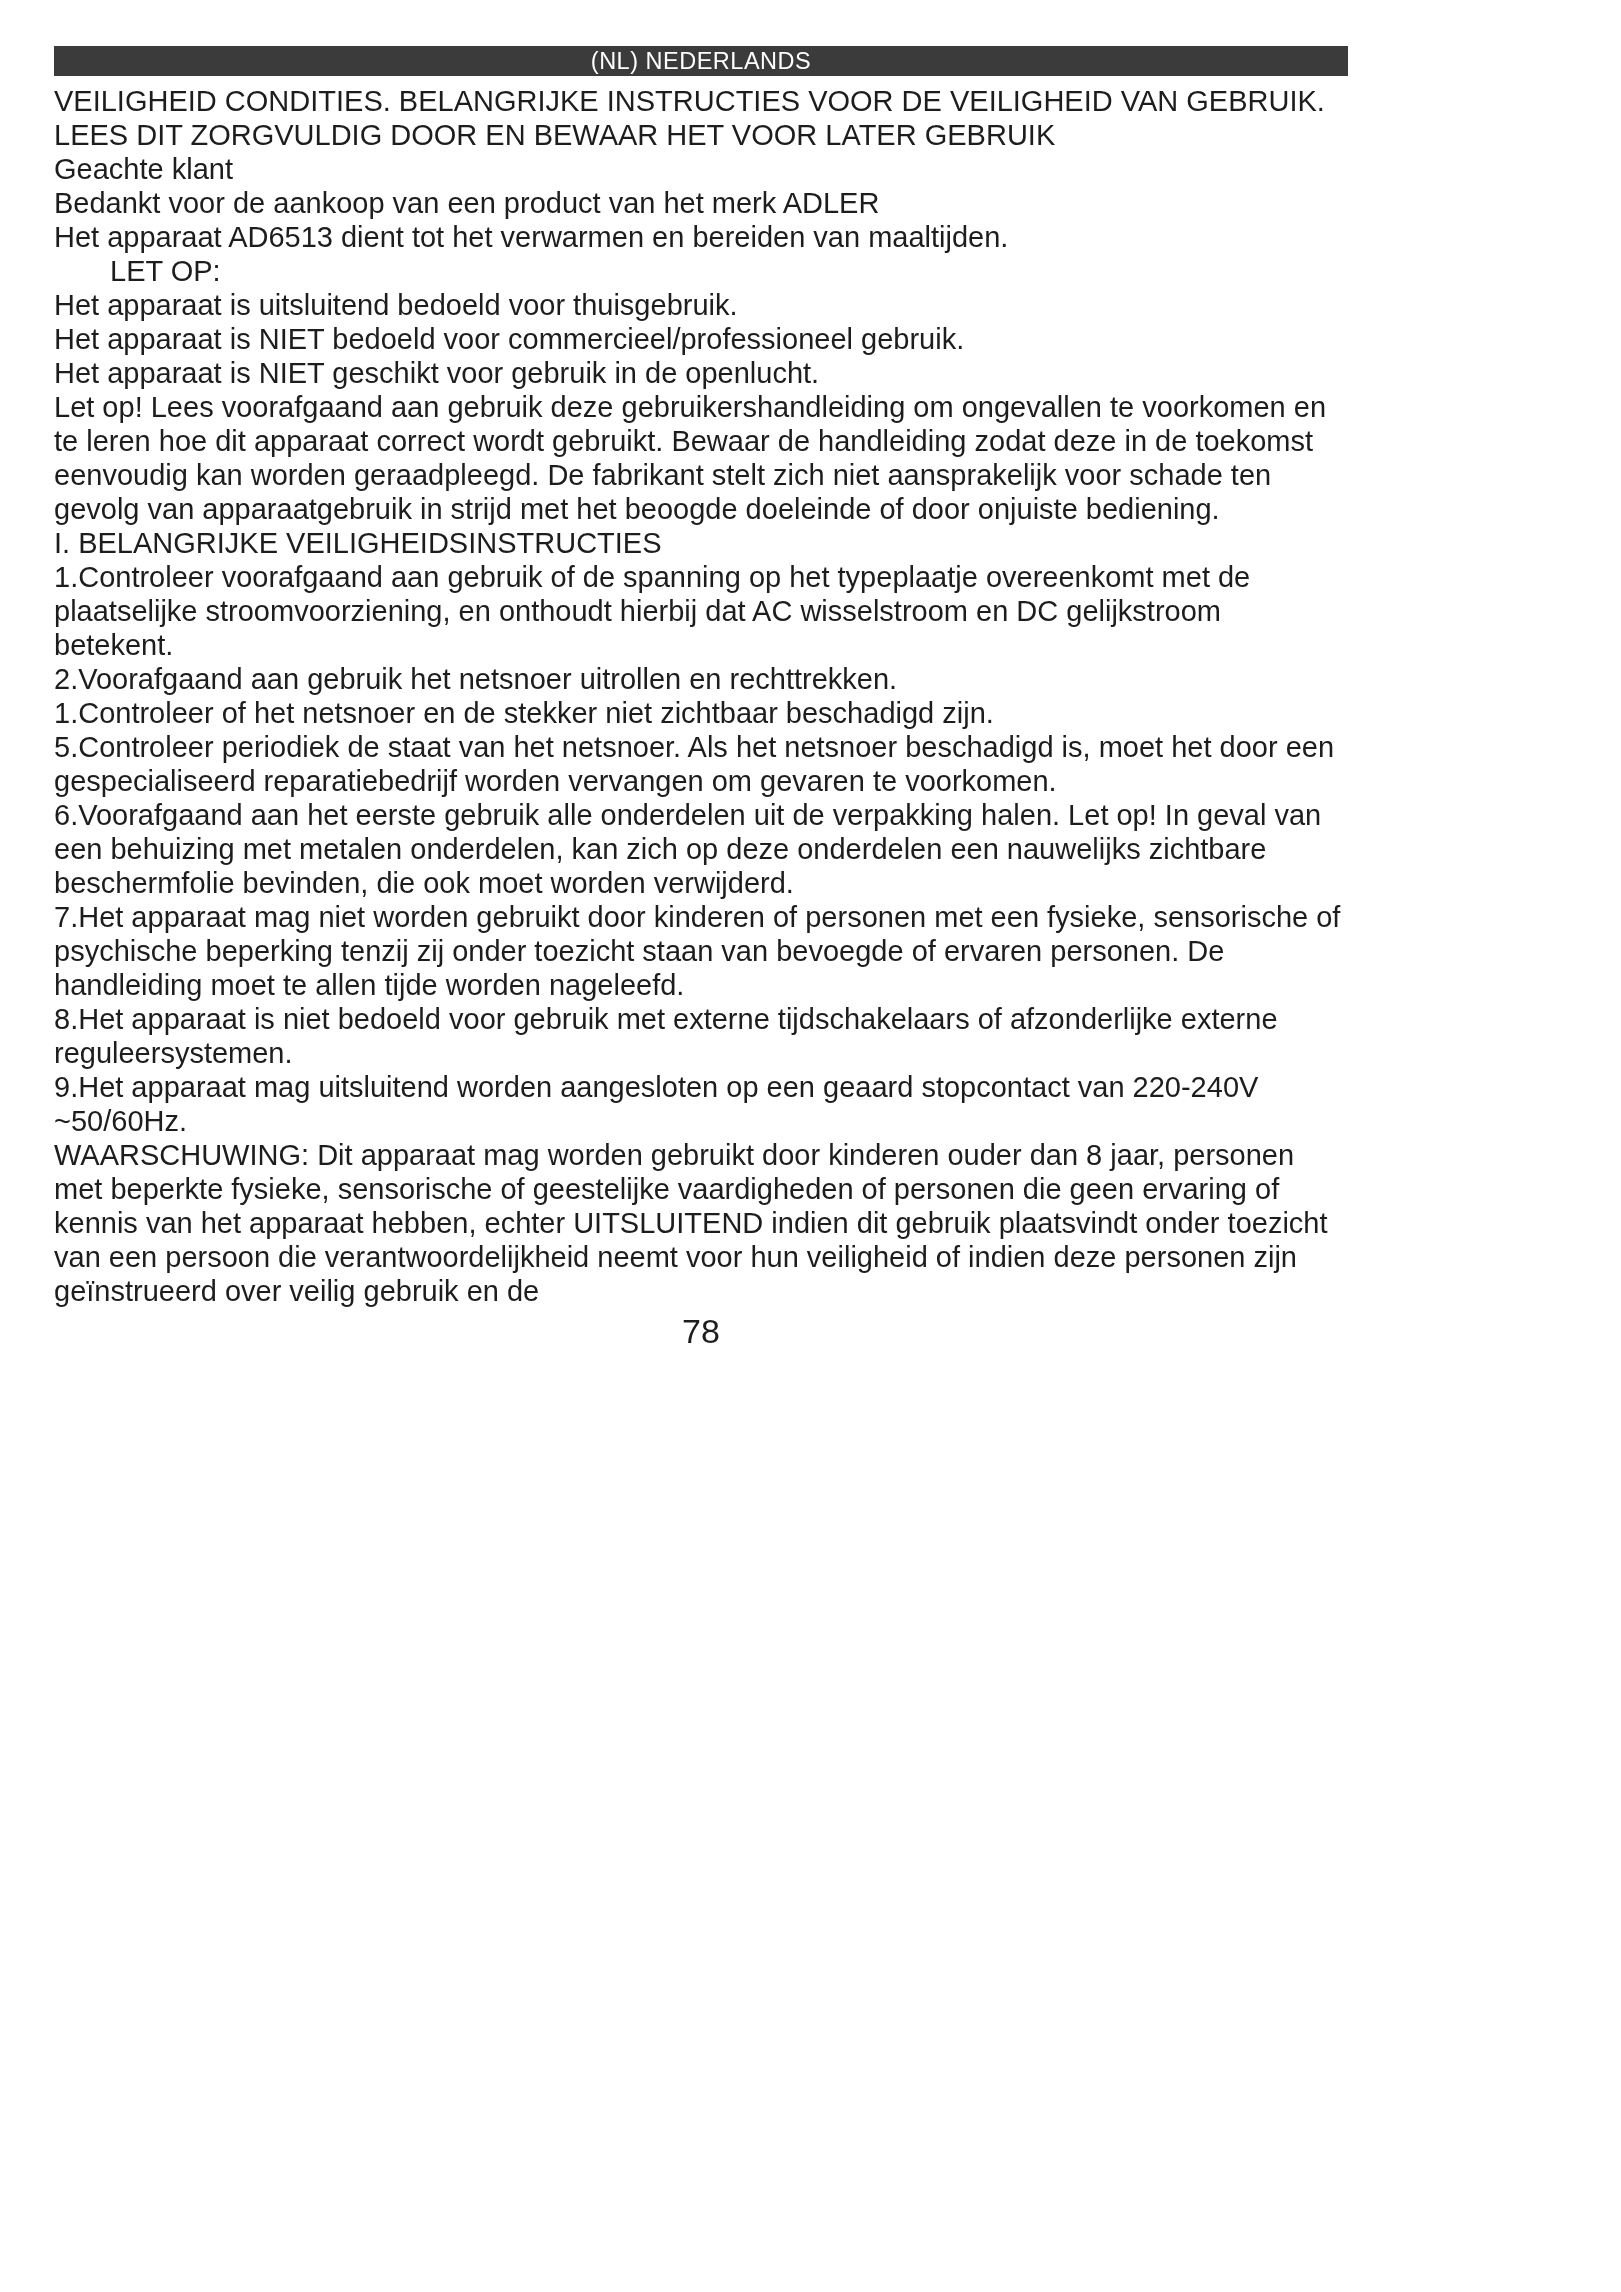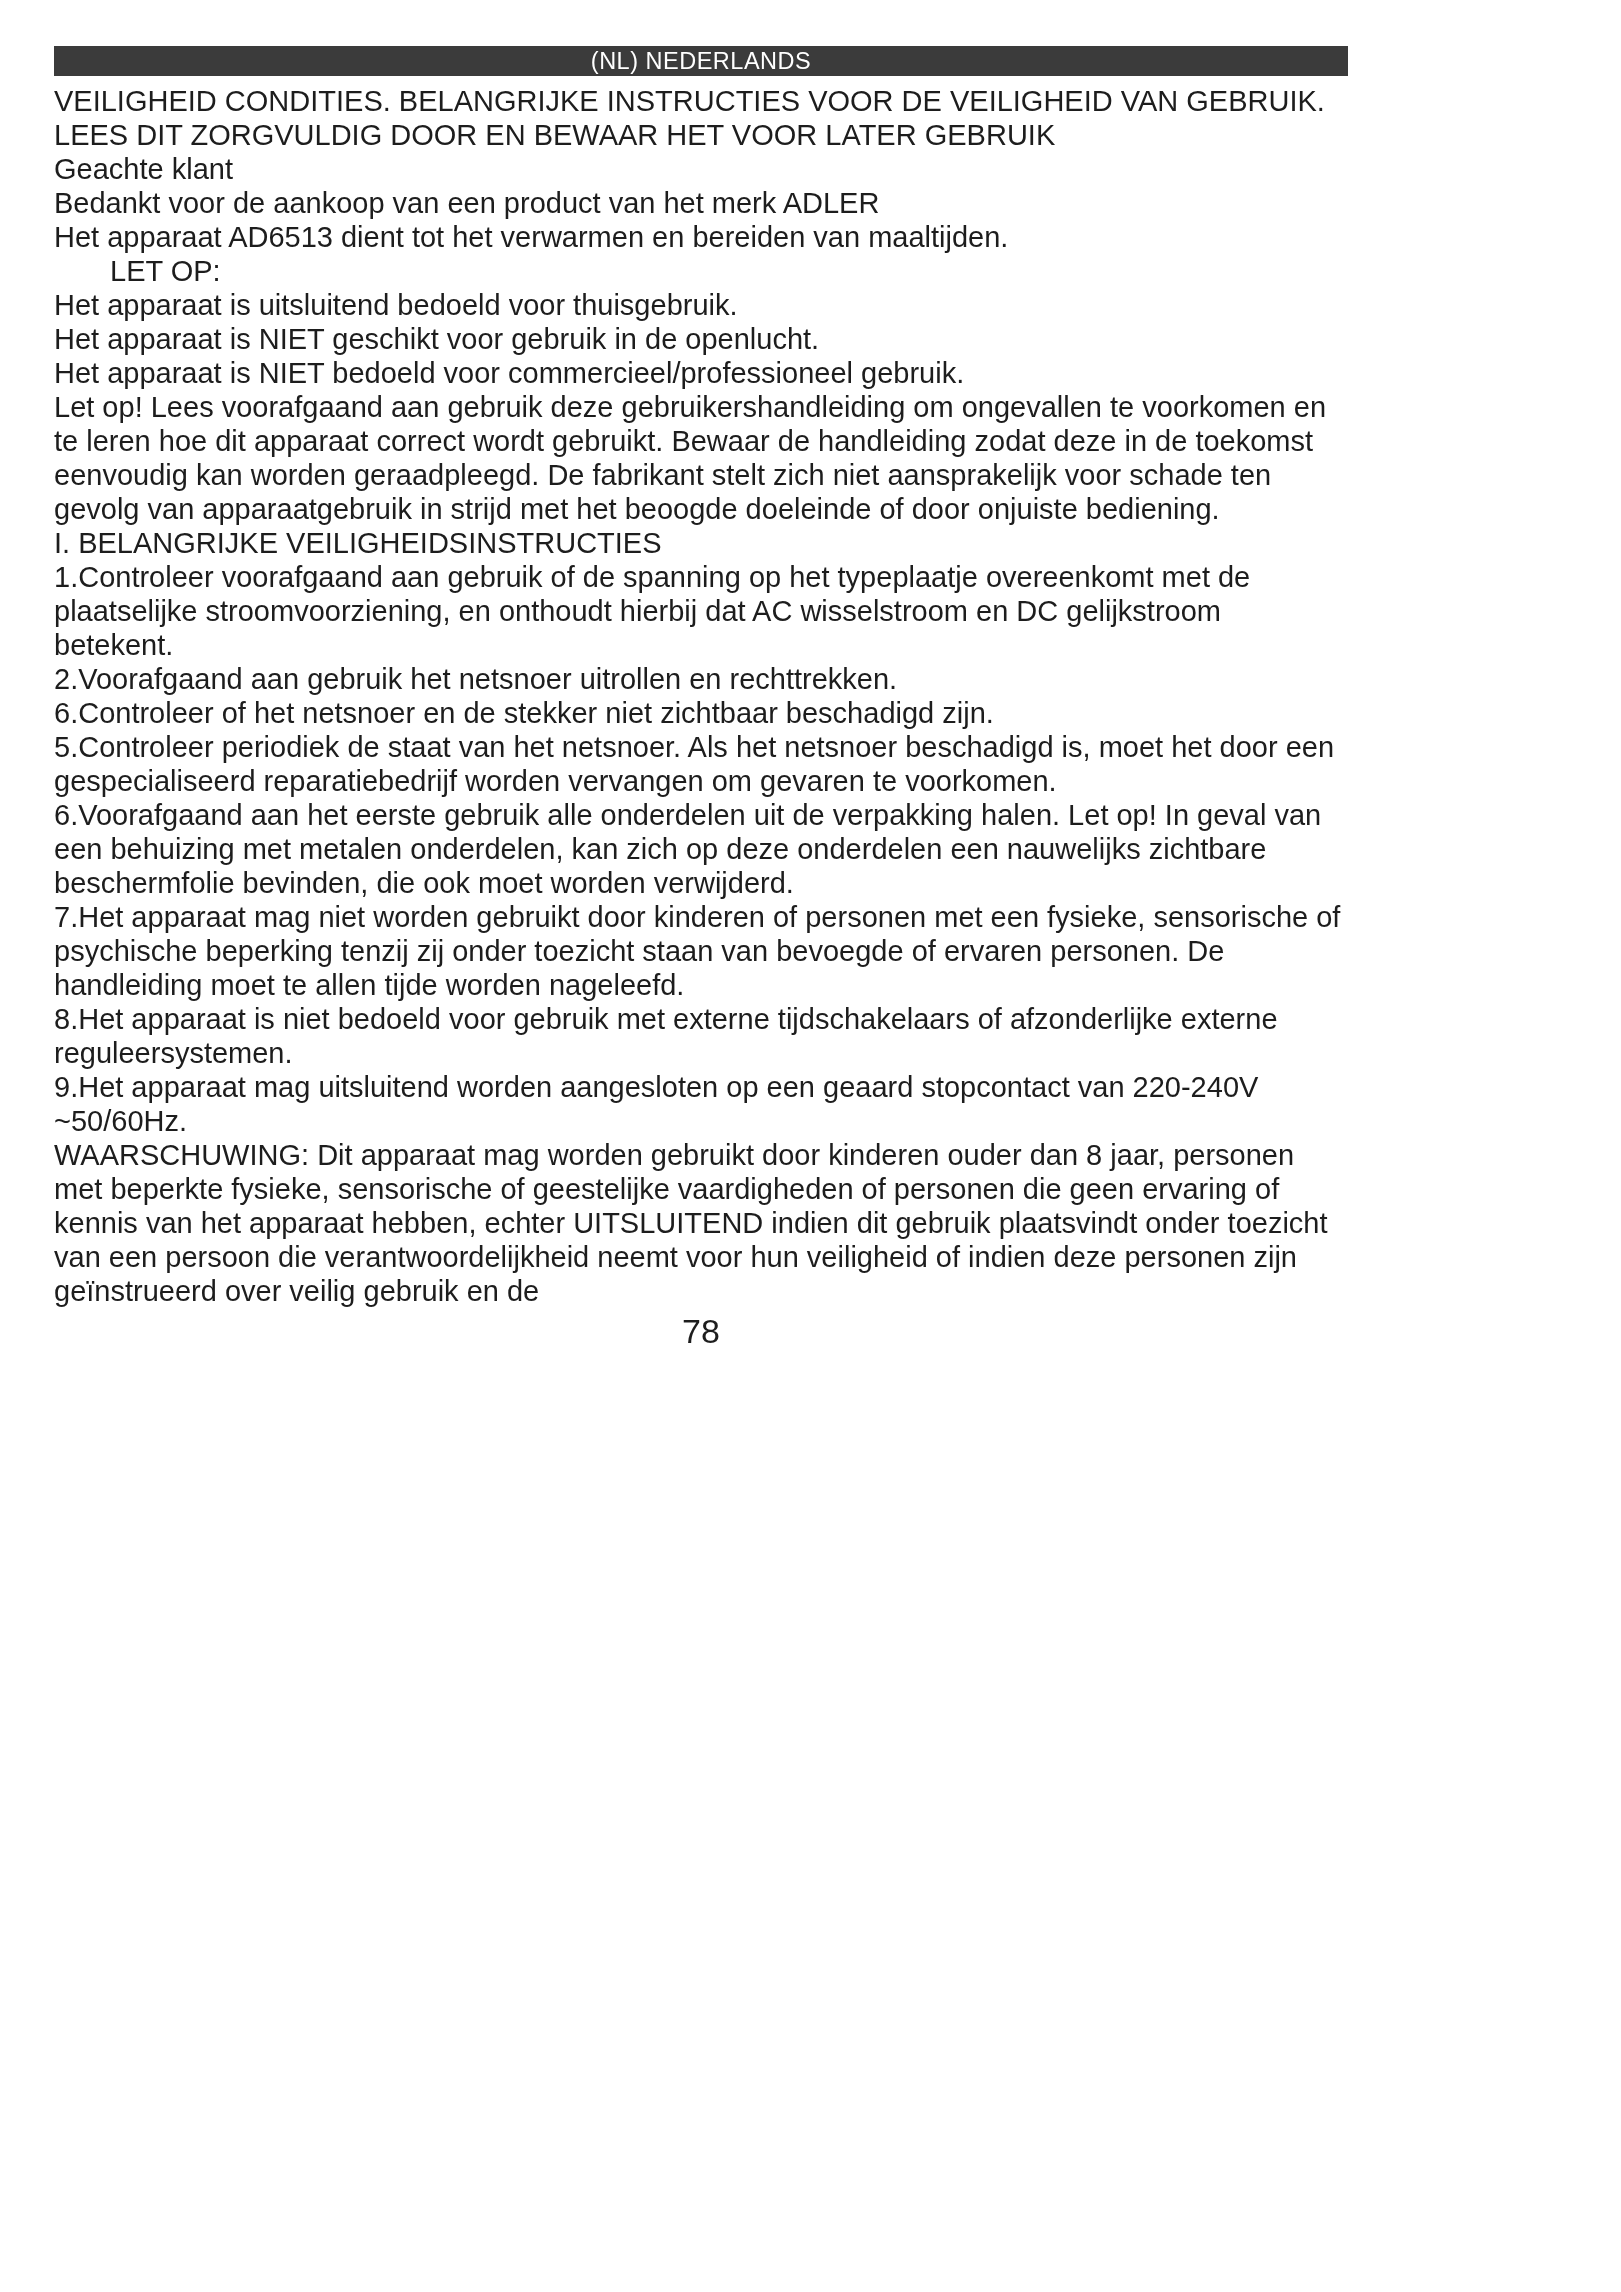--- a/index.html
+++ b/index.html
@@ -52,27 +52,27 @@
       <span>(NL) NEDERLANDS</span>
     </div>
 
     <div class="doc-body">
         <p class="para">VEILIGHEID CONDITIES. BELANGRIJKE INSTRUCTIES VOOR DE VEILIGHEID VAN GEBRUIK. LEES DIT ZORGVULDIG DOOR EN BEWAAR HET VOOR LATER GEBRUIK</p>
         <p class="para">Geachte klant</p>
         <p class="para">Bedankt voor de aankoop van een product van het merk ADLER</p>
         <p class="para">Het apparaat AD6513 dient tot het verwarmen en bereiden van maaltijden.</p>
         <p class="para indent">LET OP:</p>
         <p class="para">Het apparaat is uitsluitend bedoeld voor thuisgebruik.</p>
+        <p class="para">Het apparaat is NIET bedoeld voor commercieel/professioneel gebruik.</p>
         <p class="para">Het apparaat is NIET geschikt voor gebruik in de openlucht.</p>
-        <p class="para">Het apparaat is NIET bedoeld voor commercieel/professioneel gebruik.</p>
         <p class="para">Let op! Lees voorafgaand aan gebruik deze gebruikershandleiding om ongevallen te voorkomen en te leren hoe dit apparaat correct wordt gebruikt. Bewaar de handleiding zodat deze in de toekomst eenvoudig kan worden geraadpleegd. De fabrikant stelt zich niet aansprakelijk voor schade ten gevolg van apparaatgebruik in strijd met het beoogde doeleinde of door onjuiste bediening.</p>
         <p class="para">I. BELANGRIJKE VEILIGHEIDSINSTRUCTIES</p>
         <p class="para">1.Controleer voorafgaand aan gebruik of de spanning op het typeplaatje overeenkomt met de plaatselijke stroomvoorziening, en onthoudt hierbij dat AC wisselstroom en DC gelijkstroom betekent.</p>
         <p class="para">2.Voorafgaand aan gebruik het netsnoer uitrollen en rechttrekken.</p>
-        <p class="para">6.Controleer of het netsnoer en de stekker niet zichtbaar beschadigd zijn.</p>
+        <p class="para">1.Controleer of het netsnoer en de stekker niet zichtbaar beschadigd zijn.</p>
         <p class="para">5.Controleer periodiek de staat van het netsnoer. Als het netsnoer beschadigd is, moet het door een gespecialiseerd reparatiebedrijf worden vervangen om gevaren te voorkomen.</p>
         <p class="para">6.Voorafgaand aan het eerste gebruik alle onderdelen uit de verpakking halen. Let op! In geval van een behuizing met metalen onderdelen, kan zich op deze onderdelen een nauwelijks zichtbare beschermfolie bevinden, die ook moet worden verwijderd.</p>
         <p class="para">7.Het apparaat mag niet worden gebruikt door kinderen of personen met een fysieke, sensorische of psychische beperking tenzij zij onder toezicht staan van bevoegde of ervaren personen. De handleiding moet te allen tijde worden nageleefd.</p>
         <p class="para">8.Het apparaat is niet bedoeld voor gebruik met externe tijdschakelaars of afzonderlijke externe reguleersystemen.</p>
         <p class="para">9.Het apparaat mag uitsluitend worden aangesloten op een geaard stopcontact van 220-240V ~50/60Hz.</p>
         <p class="para">WAARSCHUWING: Dit apparaat mag worden gebruikt door kinderen ouder dan 8 jaar, personen met beperkte fysieke, sensorische of geestelijke vaardigheden of personen die geen ervaring of kennis van het apparaat hebben, echter UITSLUITEND indien dit gebruik plaatsvindt onder toezicht van een persoon die verantwoordelijkheid neemt voor hun veiligheid of indien deze personen zijn geïnstrueerd over veilig gebruik en de</p>
       </div>
 
     <div class="page-number">78</div>
 

